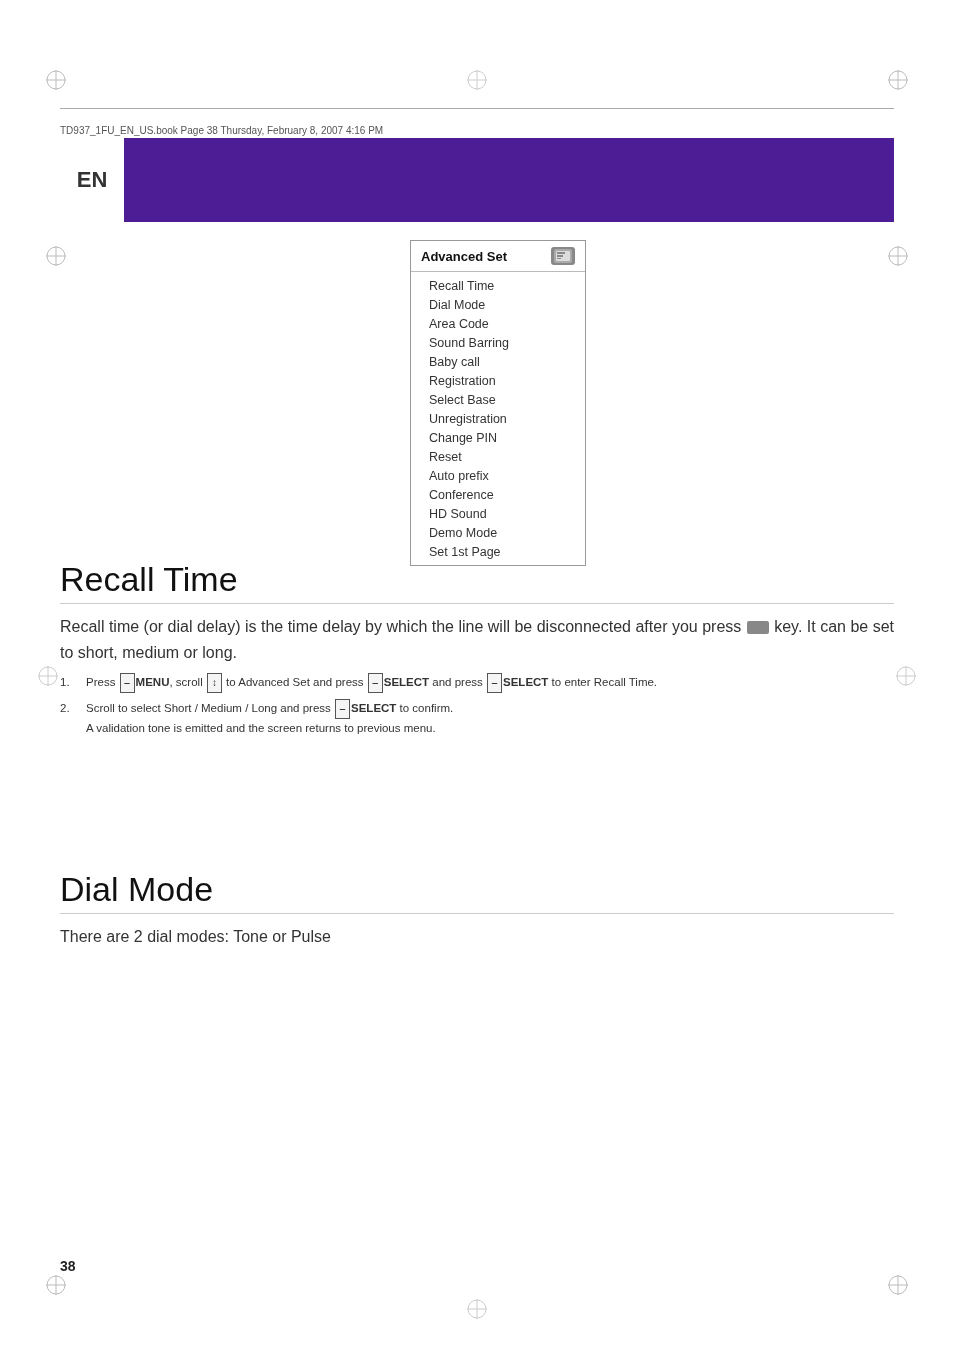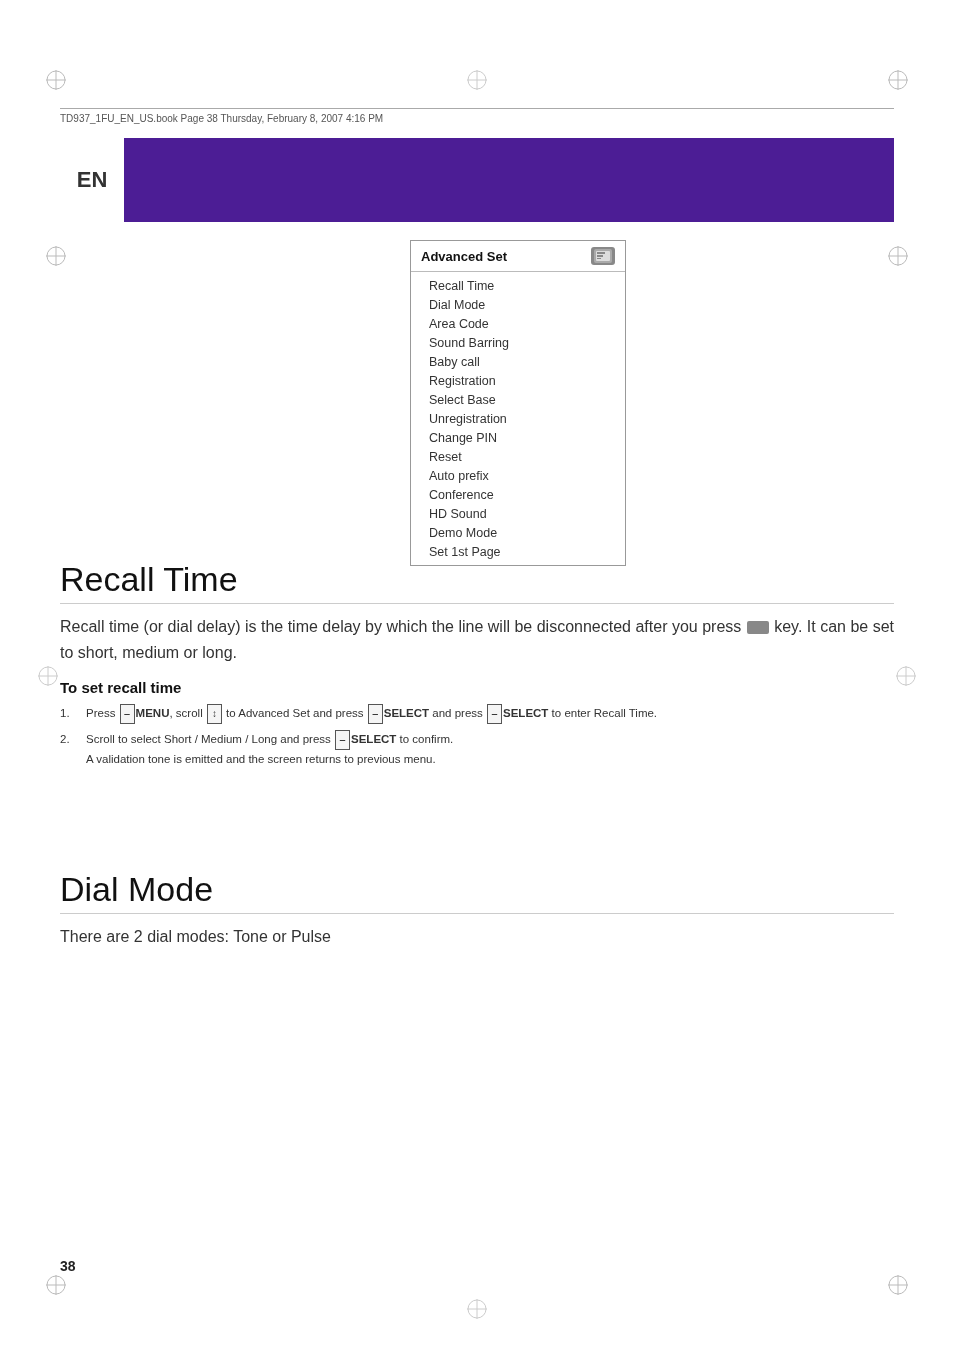--- a/index.html
+++ b/index.html
@@ -17,21 +17,21 @@
       position: absolute;
       top: 108px;
       left: 60px;
       right: 60px;
       font-size: 10px;
       color: #555;
       display: flex;
       align-items: center;
       gap: 8px;
       border-top: 1px solid #aaa;
-      padding-top: 4px;
+      padding-top: 16px;
     }
 
     
     .header-banner {
       position: absolute;
       top: 138px;
       left: 60px;
       right: 60px;
       height: 84px;
       background: #4c1d95;
@@ -55,21 +55,21 @@
       font-weight: 300;
       margin-left: 40px;
       letter-spacing: 1px;
     }
 
     
     .menu-box {
       position: absolute;
       top: 240px;
       left: 410px;
-      width: 216px;
+      width: 176px;
       border: 1.5px solid #999;
       background: #fff;
     }
     .menu-box-header {
       background: #fff;
       border-bottom: 1px solid #bbb;
       padding: 6px 10px;
       display: flex;
       align-items: center;
       justify-content: space-between;
@@ -278,21 +278,20 @@
 
 <div class="content">
   <h2 class="section-title">Recall Time</h2>
   <p class="body-text">
     <span>Recall time (or dial delay) is the time delay by which the line will be disconnected after you press</span>
     <span class="key-icon"></span>
     <span>key.</span>
     <span> It can be set to short, medium or long.</span>
   </p>
 
-  <div class="subsection-title">To set recall time</div>
 
   <ol class="steps-list">
     <li>
       <span class="step-num">1.</span>
       <span class="step-body">
         <span>Press </span>
         <span class="btn-box">⎯</span><strong>MENU</strong>,
         scroll <span class="btn-box">↕</span>
         to Advanced Set and press <span class="btn-box">⎯</span><strong>SELECT</strong>
         and press <span class="btn-box">⎯</span><strong>SELECT</strong>

